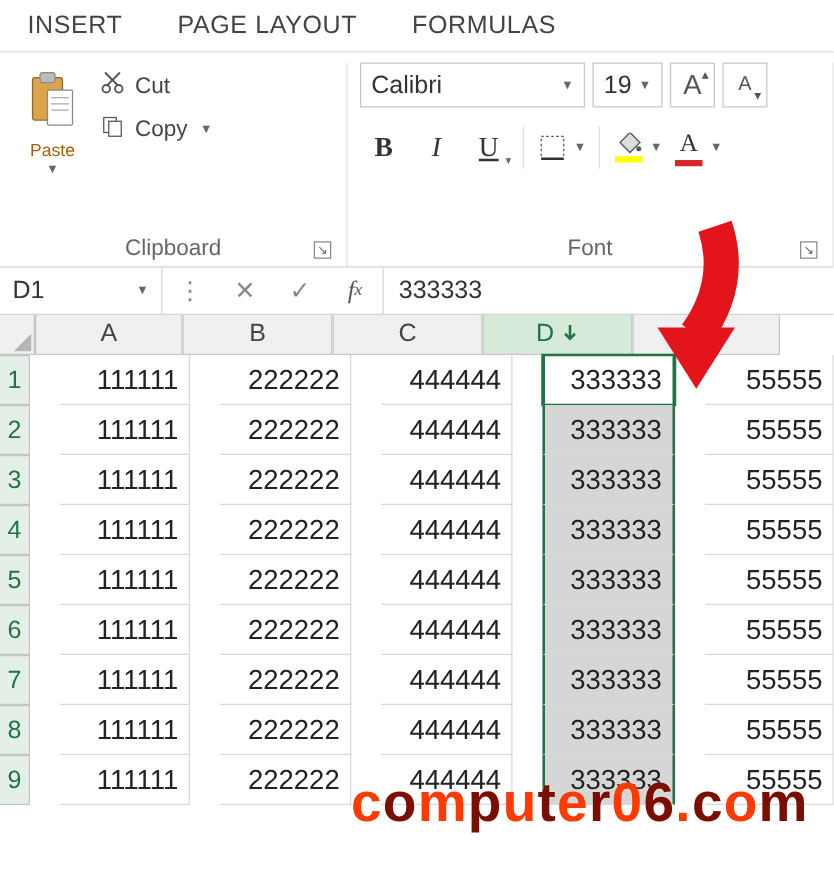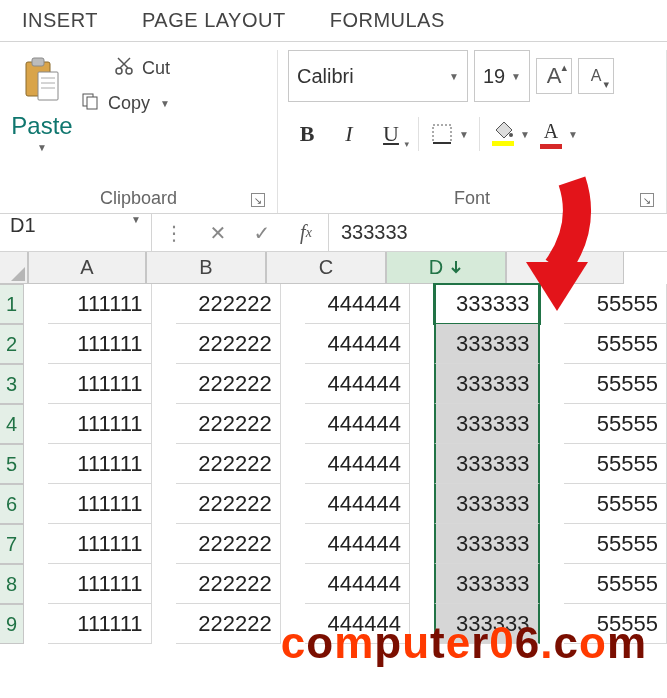--- a/index.html
+++ b/index.html
@@ -14,50 +14,50 @@
   
   .ribbon-body { display: flex; height: 172px; border-bottom: 1px solid #d4d4d4; background:#fff; padding-top:8px;}
   .group { display: flex; flex-direction: column; border-right: 1px solid #e1e1e1; padding: 0 10px; }
   .group-content { flex:1; display:flex; }
   .group-label { text-align: center; font-size: 18px; color: #666; padding: 6px 0 4px 0; position:relative;}
   .dialog-launcher { position:absolute; right:2px; bottom:6px; width:14px; height:14px; border:1px solid #8a8a8a; font-size:10px; color:#666; display:flex; align-items:center; justify-content:center;}
   
   
   .paste-btn { width:64px; display:flex; flex-direction:column; align-items:center; justify-content:flex-start; padding-top:4px;}
   .paste-icon-wrap { width:44px; height:54px; display:flex; align-items:center; justify-content:center;}
-  .paste-label { font-size:24px; color:#0f766e; margin-top:4px;}
+  .paste-label { font-size:14px; color:#a16207; margin-top:4px;}
   .paste-dd { font-size:10px; color:#666; margin-top:2px;}
-  .clip-right { display:flex; flex-direction:column; justify-content:flex-start; gap:10px; padding-top:6px; padding-left:6px;align-items:flex-end;}
+  .clip-right { display:flex; flex-direction:column; justify-content:flex-start; gap:10px; padding-top:6px; padding-left:6px;}
   .clip-item { display:flex; align-items:center; gap:8px; font-size:18px; color:#444;}
   .clip-item .dd { font-size:10px; color:#666; margin-left:2px;}
   
   
   .font-top { display:flex; gap:6px; align-items:center;}
-  .combo { border:1px solid #c8c8c8; height:52px; display:flex; align-items:center; padding:0 8px; background:#fff;}
+  .combo { border:1px solid #c8c8c8; height:36px; display:flex; align-items:center; padding:0 8px; background:#fff;}
   .combo.font-name { width:180px; font-size:20px; color:#333;}
   .combo.font-size { width:56px; font-size:20px; color:#333;}
   .combo .dd { margin-left:auto; font-size:10px; color:#666;}
   .size-btn { border:1px solid #c8c8c8; width:36px; height:36px; display:flex; align-items:center; justify-content:center; font-size:18px; color:#555; position:relative;}
   .size-btn .sup { font-size:11px; position:absolute; top:2px; right:4px;}
   .font-bottom { display:flex; gap:4px; align-items:center; margin-top:14px;}
   .fbtn { width:38px; height:36px; display:flex; align-items:center; justify-content:center; font-size:22px; color:#333; position:relative;}
   .fbtn.bold { font-weight:bold; font-family: "Times New Roman", serif;}
   .fbtn.italic { font-style:italic; font-family: "Times New Roman", serif;}
   .fbtn.underline { text-decoration: underline; font-family: "Times New Roman", serif;}
   .fbtn.dd-after::after { content:"▾"; font-size:9px; color:#666; position:absolute; right:1px; bottom:3px;}
   .split-btn { display:flex; align-items:center;}
   .split-btn .main { width:30px; height:36px; display:flex; flex-direction:column; align-items:center; justify-content:center;}
   .split-btn .dd { width:14px; height:36px; display:flex; align-items:center; justify-content:center; font-size:10px; color:#666;}
   .color-bar { width:22px; height:5px; margin-top:1px;}
   .sep { width:1px; height:34px; background:#e0e0e0; margin:0 4px;}
   .font-group-inner { display:flex; flex-direction:column;}
   
   
   .formula-row { display:flex; height:38px; align-items:stretch; border-bottom:1px solid #d4d4d4;}
-  .name-box { width:152px; border-right:1px solid #d4d4d4; display:flex; align-items:flex-start; padding:0 10px; font-size:20px; color:#333;}
+  .name-box { width:130px; border-right:1px solid #d4d4d4; display:flex; align-items:center; padding:0 10px; font-size:20px; color:#333;}
   .name-box .dd { margin-left:auto; font-size:10px; color:#666;}
   .fx-btns { display:flex; align-items:center; border-right:1px solid #d4d4d4;}
   .fx-btn { width:44px; display:flex; align-items:center; justify-content:center; color:#888; font-size:20px;}
   .fx-btn.fx { font-style:italic; font-family:"Times New Roman",serif; color:#555;}
   .formula-input { flex:1; display:flex; align-items:center; padding:0 12px; font-size:20px; color:#333;}
   
   
   .arrow-overlay { position:absolute; left:512px; top:176px; width:90px; height:140px; pointer-events:none; z-index:10;}
   
   

